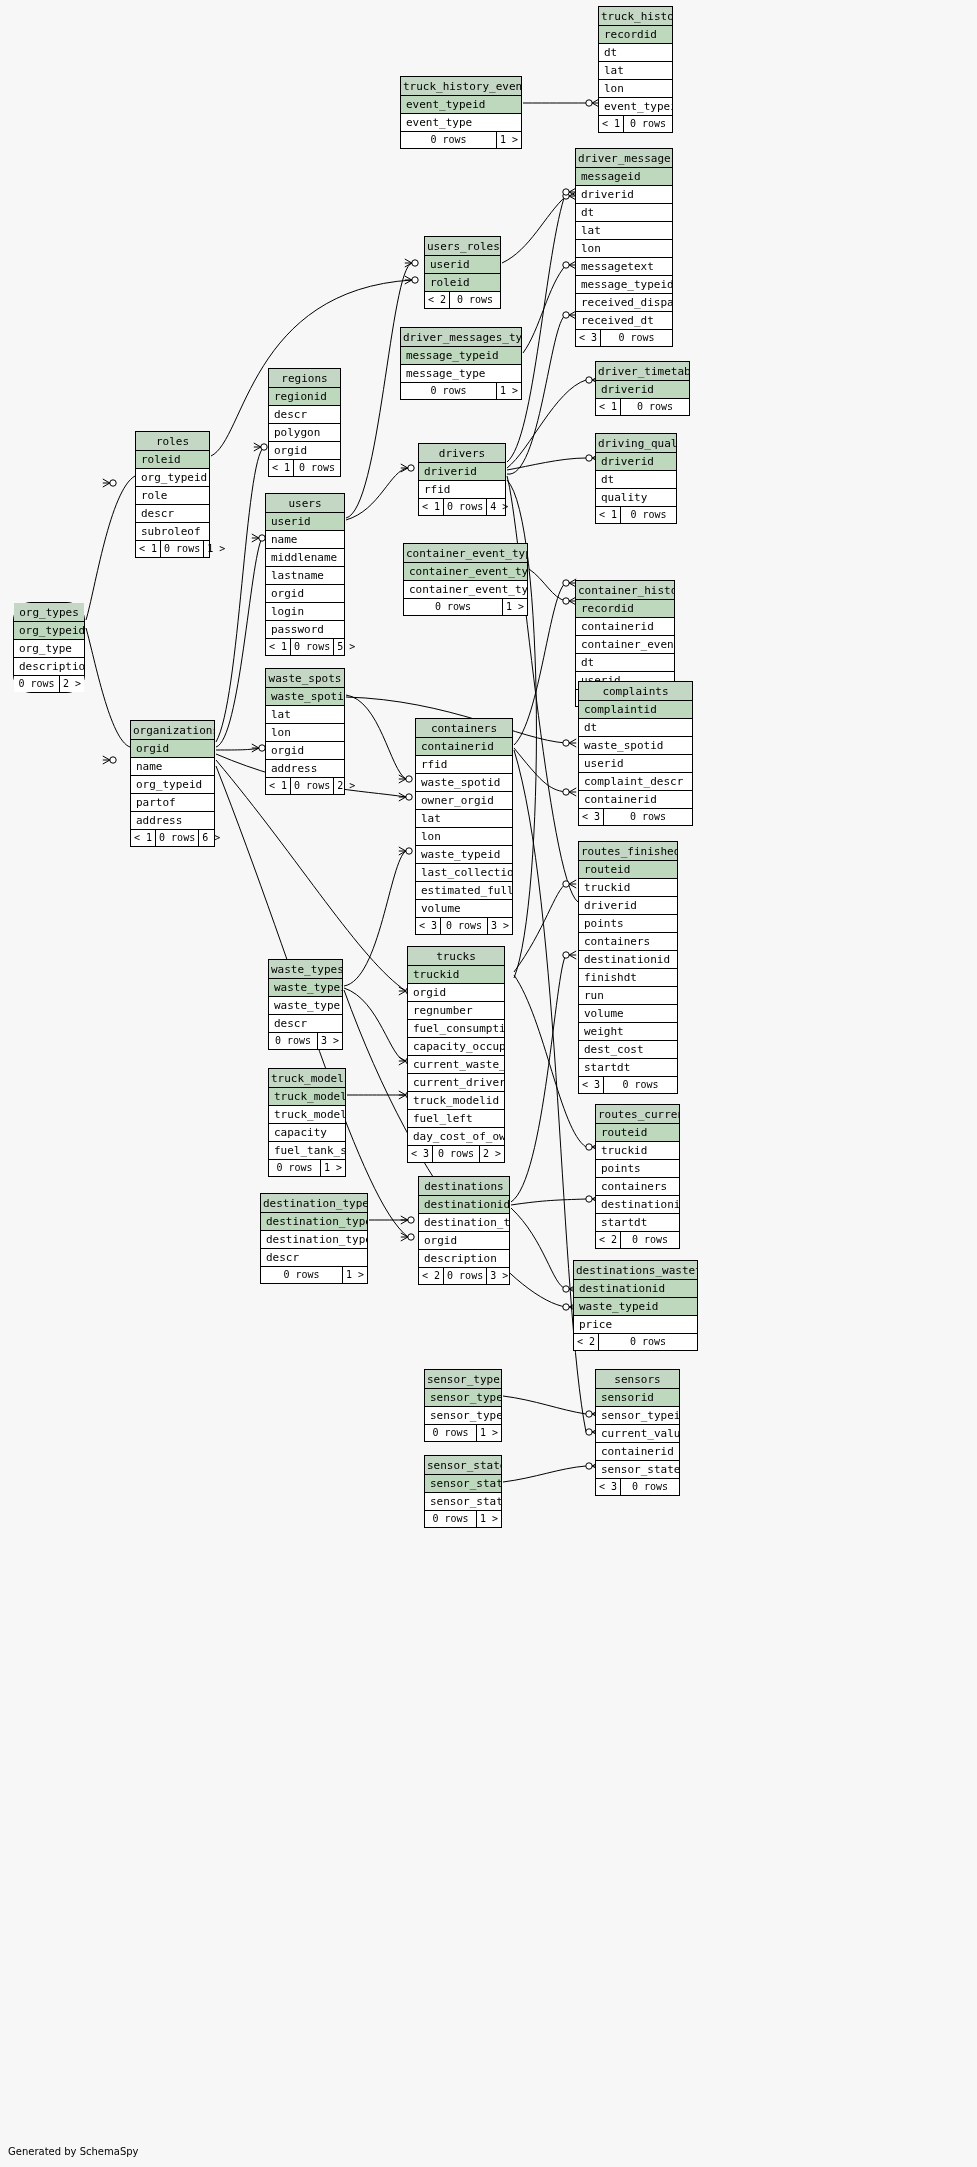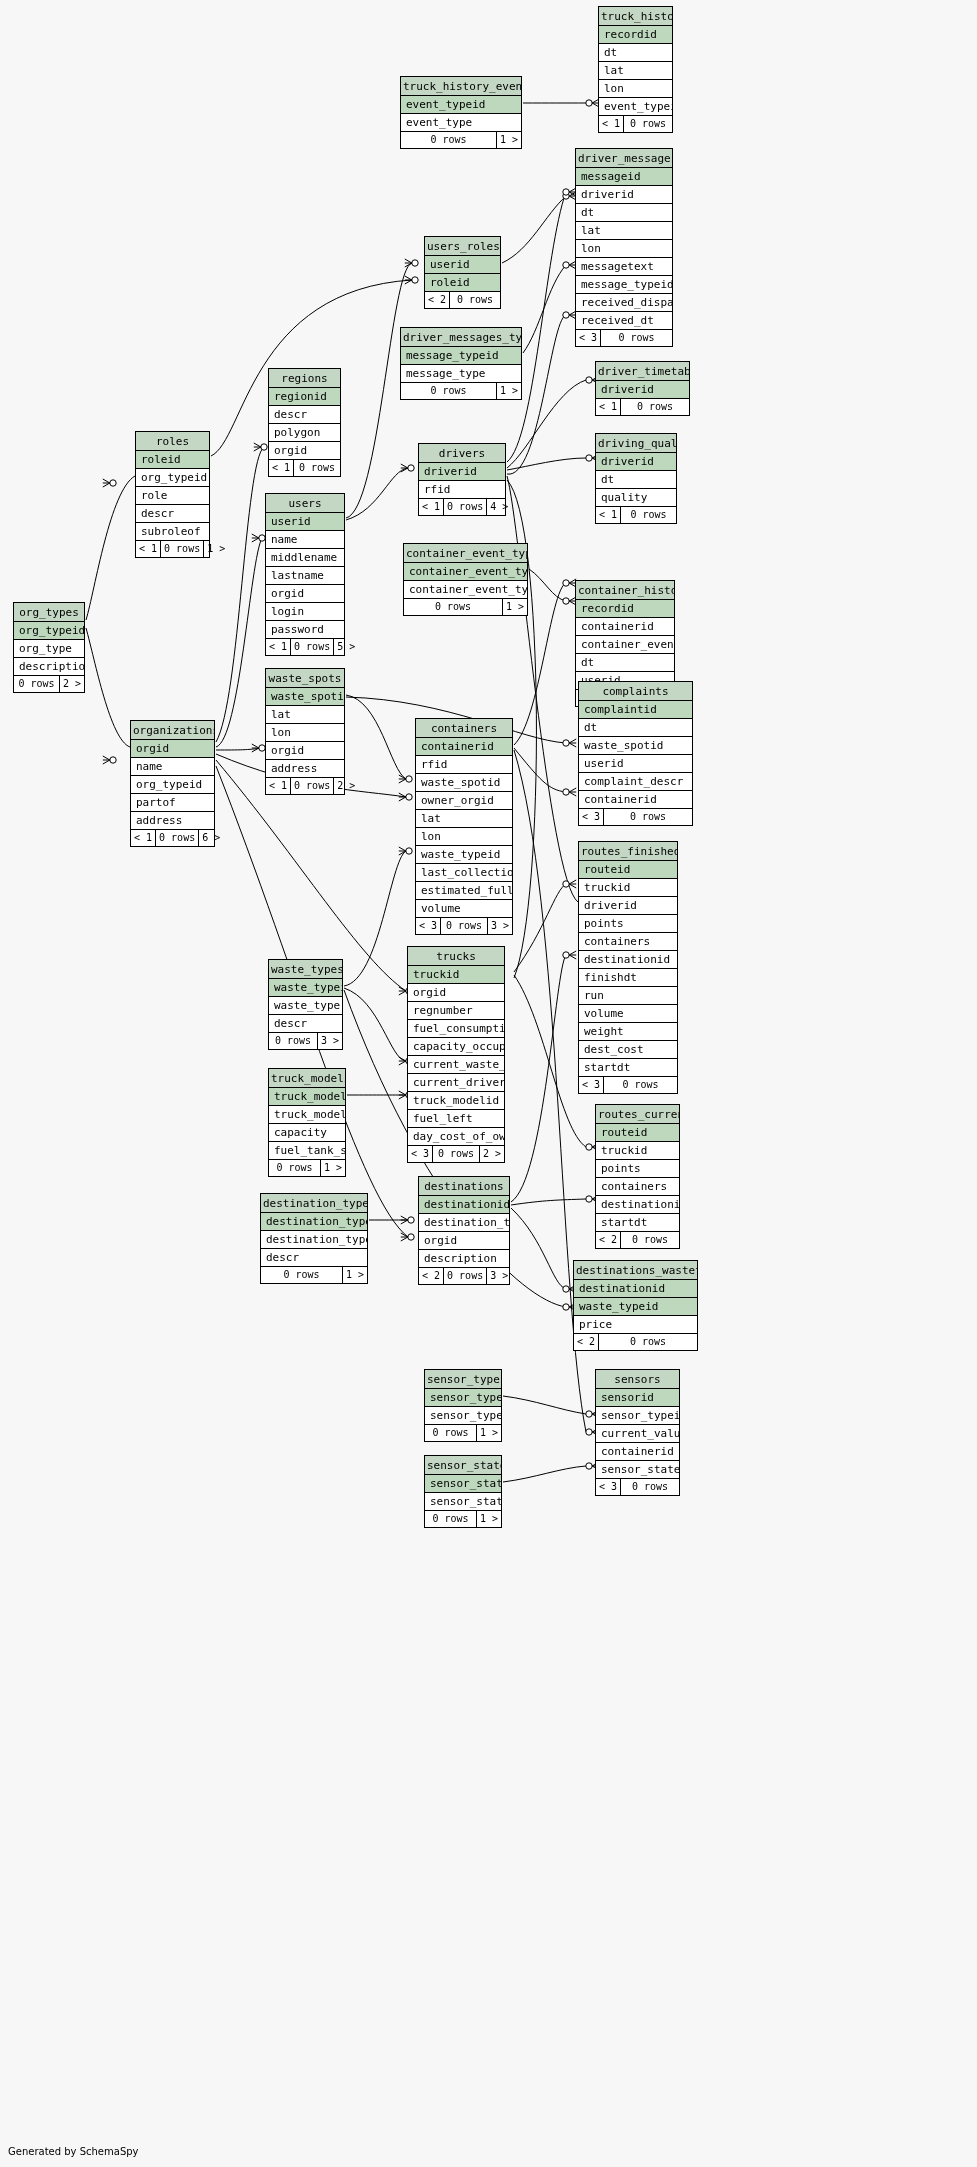--- a/index.html
+++ b/index.html
@@ -290,21 +290,21 @@
       <div class="t-row key">recordid</div>
       <div class="t-row">containerid</div>
       <div class="t-row">container_event_typeid</div>
       <div class="t-row">dt</div>
       <div class="t-row">userid</div>
       <div class="t-foot">
         <div class="cell nav">&lt; 3</div>
         <div class="cell rows">0 rows</div>
       </div>
     </div>
-    <div class="table" style="left: 13px; top: 602px; width: 72px;">
+    <div class="table" style="left: 13px; top: 602px; width: 72px; border-radius: 18px;">
       <div class="t-title">org_types</div>
       <div class="t-row key">org_typeid</div>
       <div class="t-row">org_type</div>
       <div class="t-row">description</div>
       <div class="t-foot">
         <div class="cell rows">0 rows</div>
         <div class="cell nav">2 &gt;</div>
       </div>
     </div>
     <div class="table" style="left: 265px; top: 668px; width: 80px;">

